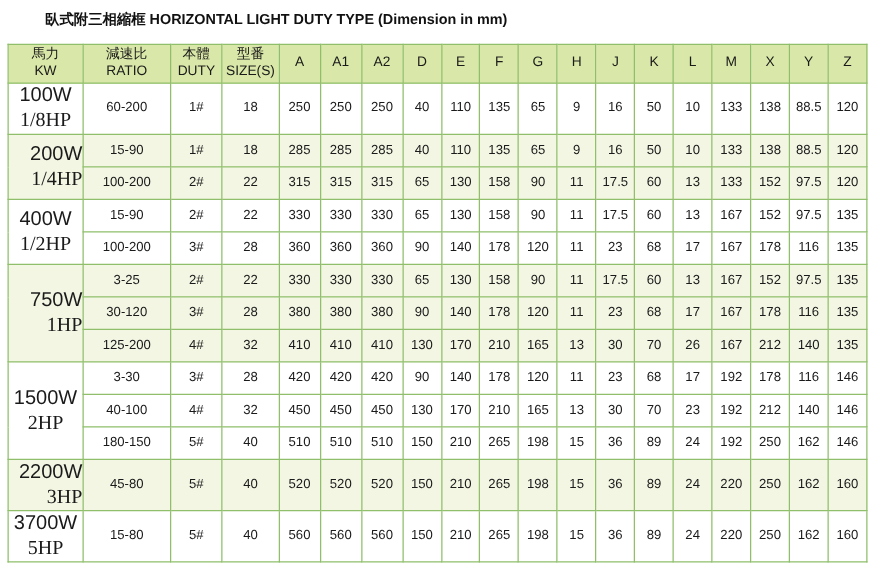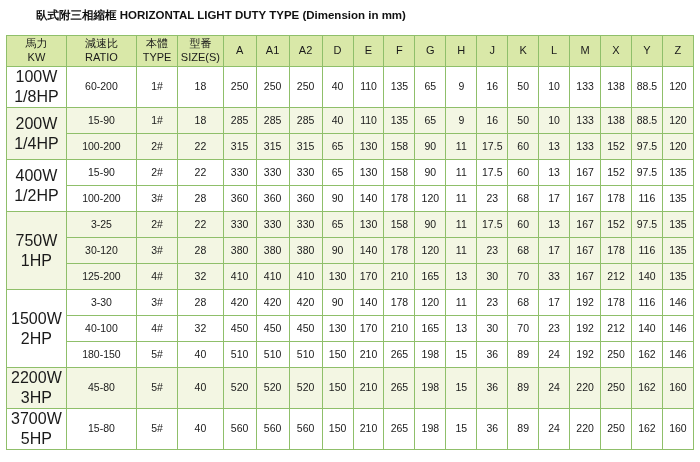--- a/index.html
+++ b/index.html
@@ -55,30 +55,30 @@
   }
   thead th .l1 { display:block; }
   thead th .l2 { display:block; }
   tbody td { height: 25px; }
   td.kw {
     font-weight: bold;
     font-size: 16px;
     background: #ffffff;
   }
   td.kw .l1 { display:block; }
-  td.kw .l2 { display:block; }
+  td.kw .l2 { display:block;font-family:Liberation Serif, serif; }
   td.ratio {
     text-align: left;
     padding-left: 8px;
   }
   
   tr.band td { background: #f3f6e3; }
   tr.band td.kw { background: #f3f6e3; }
   tr.plain td { background: #ffffff; }
-  td.kw.band-kw { background: #f3f6e3; }
+  td.kw.band-kw { background: #f3f6e3; text-align: right; }
   
   col.c-kw    { width: 58px; }
   col.c-ratio { width: 68px; }
   col.c-code  { width: 40px; }
   col.c-size  { width: 44px; }
   col.c-dim   { width: 30px; }
   col.c-dim-w { width: 32px; }
 </style>
 </head>
 <body>
@@ -113,21 +113,21 @@
           <th>
             <span class="l1">馬力</span>
             <span class="l2">KW</span>
           </th>
           <th>
             <span class="l1">減速比</span>
             <span class="l2">RATIO</span>
           </th>
           <th>
             <span class="l1">本體</span>
-            <span class="l2">TYPE</span>
+            <span class="l2">DUTY</span>
           </th>
           <th>
             <span class="l1">型番</span>
             <span class="l2">SIZE(S)</span>
           </th>
           <th>
             <span class="l1">A</span>
           </th>
           <th>
             <span class="l1">A1</span>
@@ -337,21 +337,21 @@
           <td>410</td>
           <td>410</td>
           <td>410</td>
           <td>130</td>
           <td>170</td>
           <td>210</td>
           <td>165</td>
           <td>13</td>
           <td>30</td>
           <td>70</td>
-          <td>33</td>
+          <td>26</td>
           <td>167</td>
           <td>212</td>
           <td>140</td>
           <td>135</td>
         </tr>
         <tr class="plain">
           <td class="kw" rowspan="3">
             <span class="l1">1500W</span>
             <span class="l2">2HP</span>
           </td>

